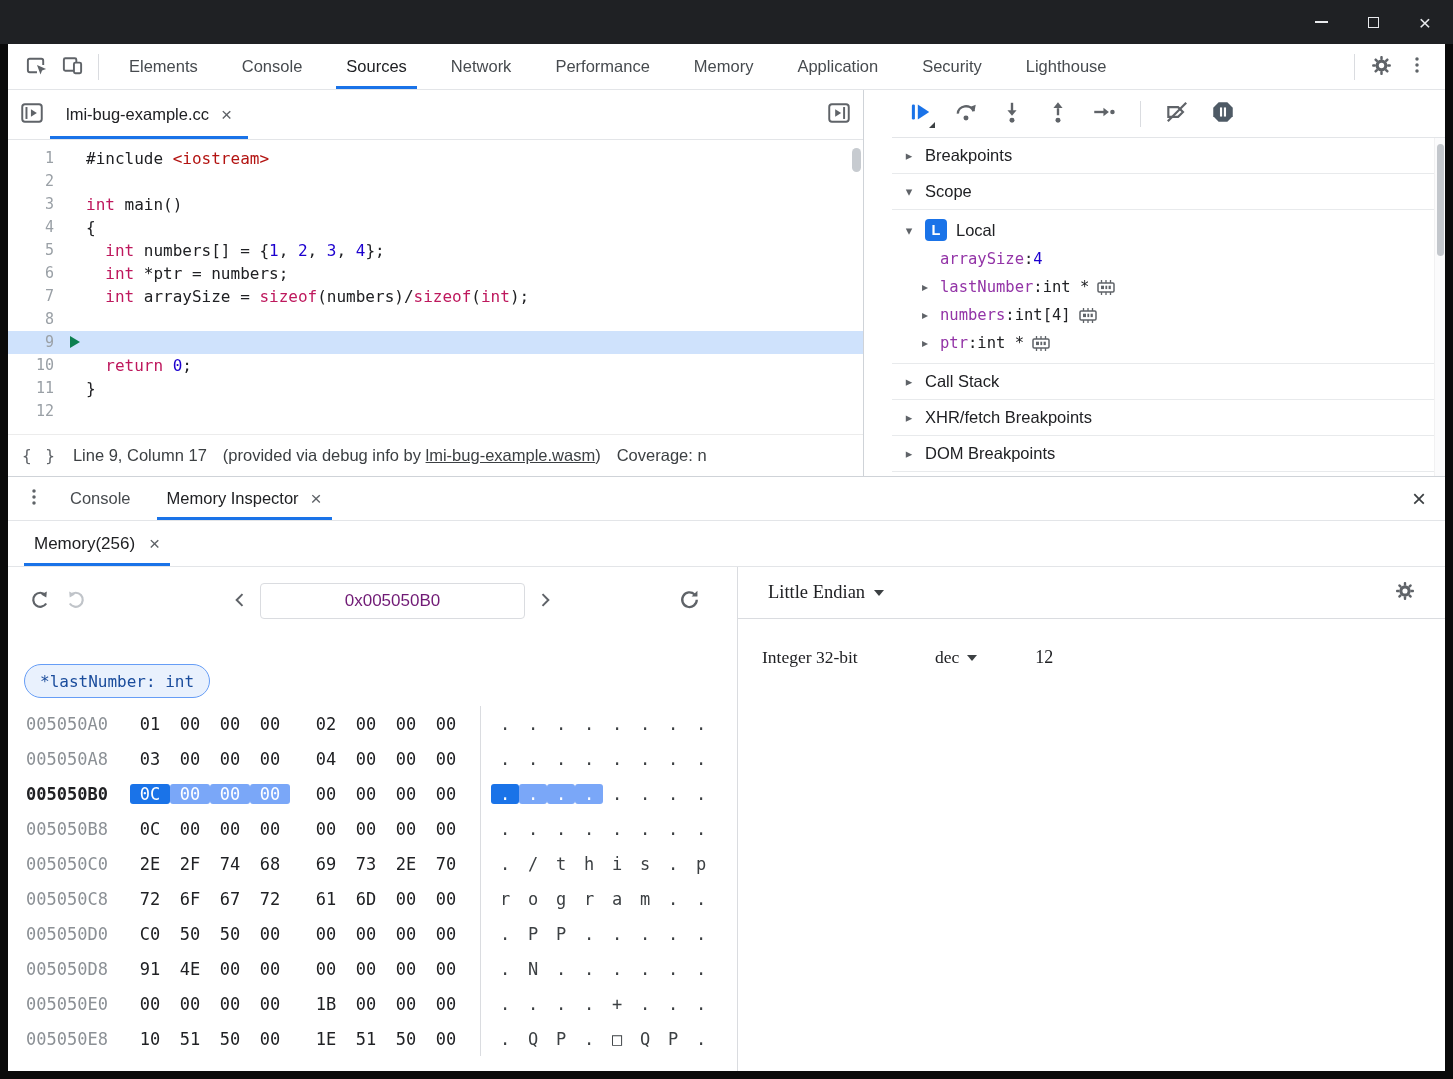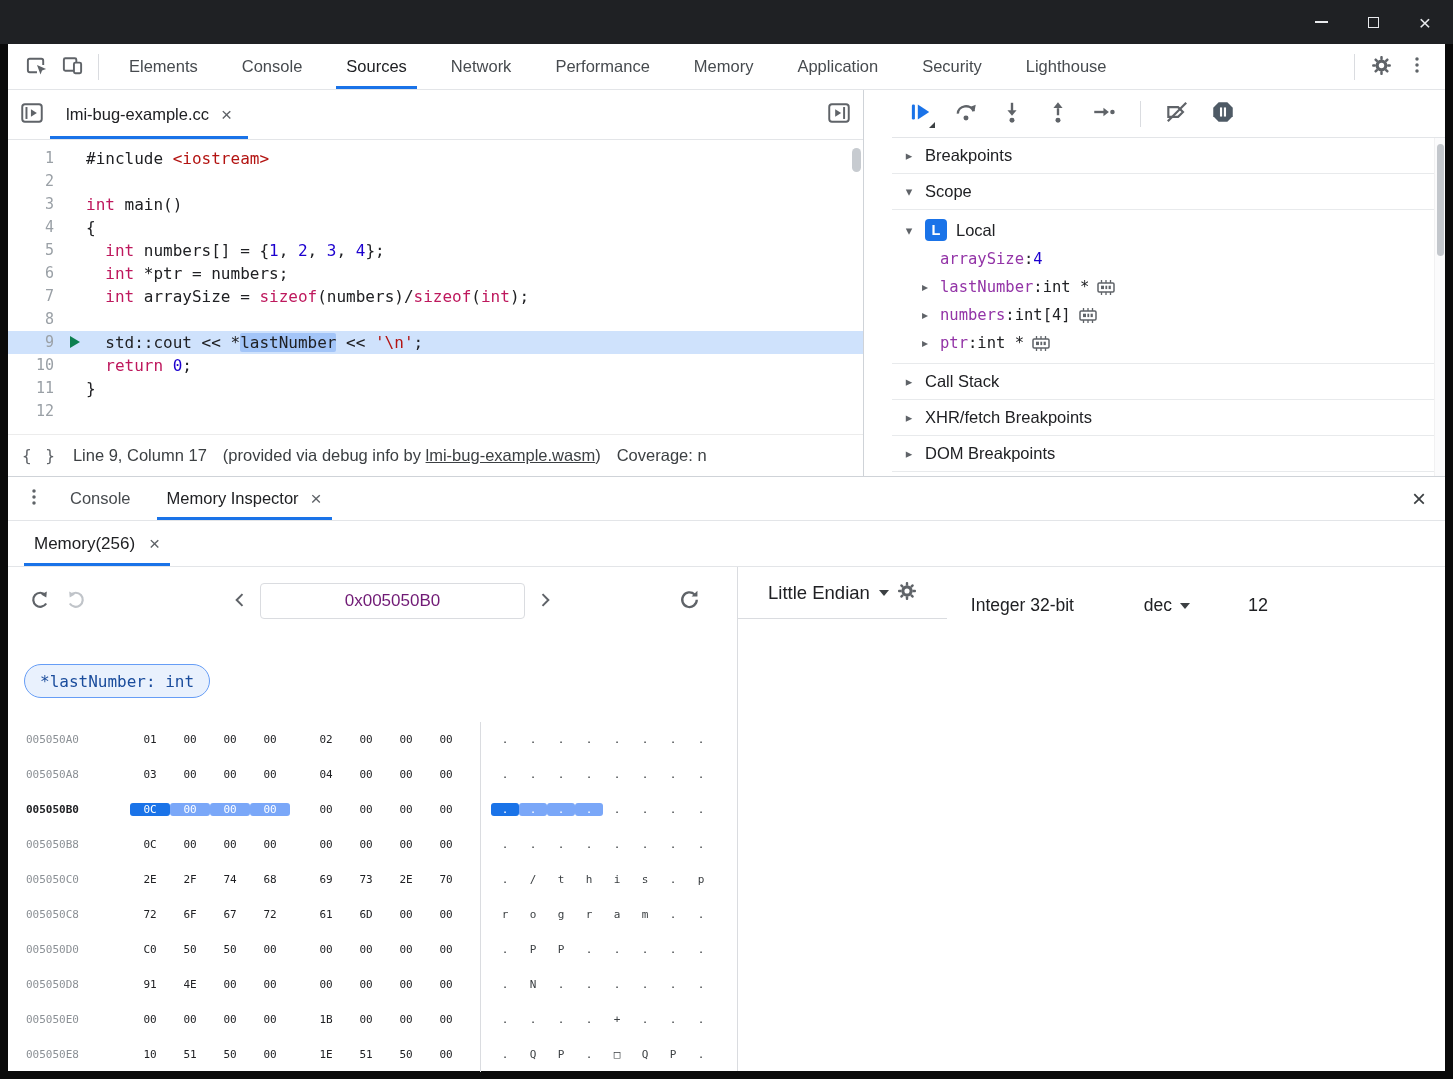--- a/index.html
+++ b/index.html
@@ -79,32 +79,32 @@
   .memory-tab{height:100%;display:flex;align-items:center;gap:14px;font-size:17px;color:#202124;padding:0 18px;position:relative;cursor:pointer;}
   .memory-tab.active::after{content:"";position:absolute;left:8px;right:8px;bottom:0;height:3px;background:#1a73e8;}
   .memory-content{flex:1;display:flex;min-height:0;}
   .hex-pane{width:730px;flex:none;border-right:1px solid #dadce0;padding-top:12px;position:relative;}
   .hex-toolbar{display:flex;align-items:center;height:44px;padding:0 14px;}
   .nav-chev{margin-left:128px;}
   .addr-input{width:265px;height:36px;border:1px solid #dadce0;border-radius:4px;text-align:center;font-size:17px;color:#701a75;outline:none;font-family:"Liberation Sans",sans-serif;margin:0 2px;}
   .refresh-btn{margin-left:auto;margin-right:16px;}
   .chip-row{padding:12px 0 0 16px;}
   .chip{display:inline-flex;align-items:center;height:34px;padding:0 15px;border:1px solid #669df6;border-radius:17px;background:#e9f1fd;color:#1a4c9c;font-family:"DejaVu Sans Mono","Liberation Mono",monospace;font-size:16px;cursor:pointer;margin-top:29px;}
-  .hex-grid{margin-top:24px;font-family:"DejaVu Sans Mono","Liberation Mono",monospace;font-size:11px;}
+  .hex-grid{margin-top:8px;font-family:"DejaVu Sans Mono","Liberation Mono",monospace;font-size:17px;}
   .hex-row{display:flex;align-items:center;height:35px;}
   .hex-addr{width:104px;margin-left:18px;color:#8b9095;flex:none;}
   .hex-row.sel-row .hex-addr{color:#202124;font-weight:bold;}
   .hex-byte{width:40px;text-align:center;color:#202124;border-radius:3px;cursor:pointer;flex:none;}
   .hex-byte.g2{margin-left:16px;}
   .hex-div{width:1px;height:35px;background:#dadce0;margin:0 10px 0 14px;flex:none;}
   .hex-ascii{width:28px;text-align:center;color:#3c4043;border-radius:3px;cursor:pointer;flex:none;}
   .sel-main{background:#1a73e8 !important;color:#fff !important;}
   .sel-rel{background:#7aa7f8 !important;color:#fff !important;}
   
-  .value-pane{flex:1;display:flex;flex-direction:row;min-width:0;}
+  .value-pane{flex:1;display:flex;flex-direction:column;min-width:0;font-family:Liberation Serif, serif;}
   .value-header{height:52px;display:flex;align-items:center;padding:0 22px 0 30px;border-bottom:1px solid #dadce0;flex:none;}
   .endian-select{display:flex;align-items:center;gap:9px;cursor:pointer;font-size:18.5px;color:#202124;}
   .caret{width:0;height:0;border-left:5.5px solid transparent;border-right:5.5px solid transparent;border-top:6.5px solid #3c4043;display:inline-block;}
   .value-row{display:flex;align-items:center;padding:28px 0 0 24px;font-size:17.5px;color:#202124;}
   .value-type{width:173px;flex:none;}
   .value-format{display:flex;align-items:center;gap:8px;cursor:pointer;}
   .value-num{margin-left:58px;font-size:18px;}
 </style>
 </head>
 <body>
@@ -230,21 +230,20 @@
               <div class="code-line">
                 <span class="gutter">7</span>
                 <span class="code-text"><span class="tok-pln">  </span><span class="tok-kw">int</span><span class="tok-pln"> arraySize = </span><span class="tok-kw">sizeof</span><span class="tok-pln">(numbers)/</span><span class="tok-kw">sizeof</span><span class="tok-pln">(</span><span class="tok-kw">int</span><span class="tok-pln">);</span></span>
               </div>
               <div class="code-line">
                 <span class="gutter">8</span>
               </div>
               <div class="code-line current">
                 <span class="gutter">9</span>
                 <span class="exec-arrow"></span>
-                <span class="code-text"><span class="tok-pln">  std::cout &lt;&lt; *</span><span class="tok-pln tok-sel">lastNumber</span><span class="tok-pln"> &lt;&lt; </span><span class="tok-str">'\n'</span><span class="tok-pln">;</span></span>
               </div>
               <div class="code-line">
                 <span class="gutter">10</span>
                 <span class="code-text"><span class="tok-pln">  </span><span class="tok-kw">return</span><span class="tok-pln"> </span><span class="tok-num">0</span><span class="tok-pln">;</span></span>
               </div>
               <div class="code-line">
                 <span class="gutter">11</span>
                 <span class="code-text"><span class="tok-pln">}</span></span>
               </div>
               <div class="code-line">

